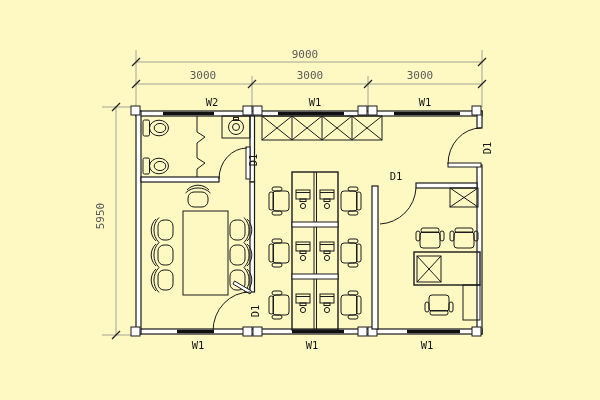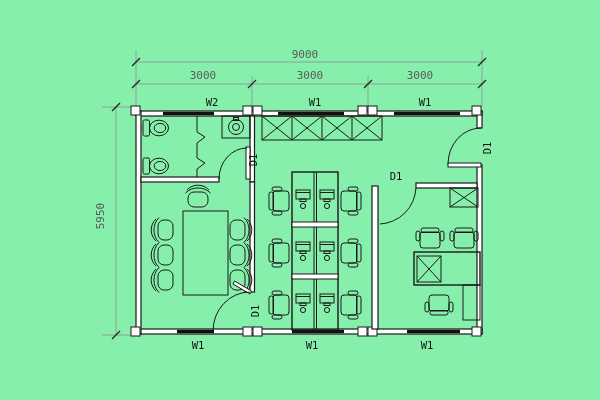--- a/index.html
+++ b/index.html
@@ -1,16 +1,16 @@
 <!DOCTYPE html>
 <html><head>
 <meta charset="utf-8">
 <style>
   html,body{margin:0;padding:0;background:#ffffff;}
-  .stage{position:relative;width:600px;height:400px;background:#86efac;overflow:hidden;
+  .stage{position:relative;width:600px;height:400px;background:#fef9c3;overflow:hidden;
          font-family:"DejaVu Sans Mono",monospace;}
   svg{position:absolute;left:0;top:0;}
   .wall{fill:#ffffff;stroke:#1a1a1a;stroke-width:1.2;}
   .ln{fill:none;stroke:#1a1a1a;stroke-width:1;}
   .lnw{fill:#ffffff;stroke:#1a1a1a;stroke-width:1;}
   .win{fill:#111111;stroke:none;}
   .col{fill:#fdfdfd;stroke:#1a1a1a;stroke-width:1;}
   .dim{stroke:#8f8f8f;stroke-width:0.8;fill:none;}
   .tick{stroke:#222222;stroke-width:1.2;}
   .dimtext{font:11px "DejaVu Sans Mono",monospace;fill:#5a5a5a;text-anchor:middle;}

